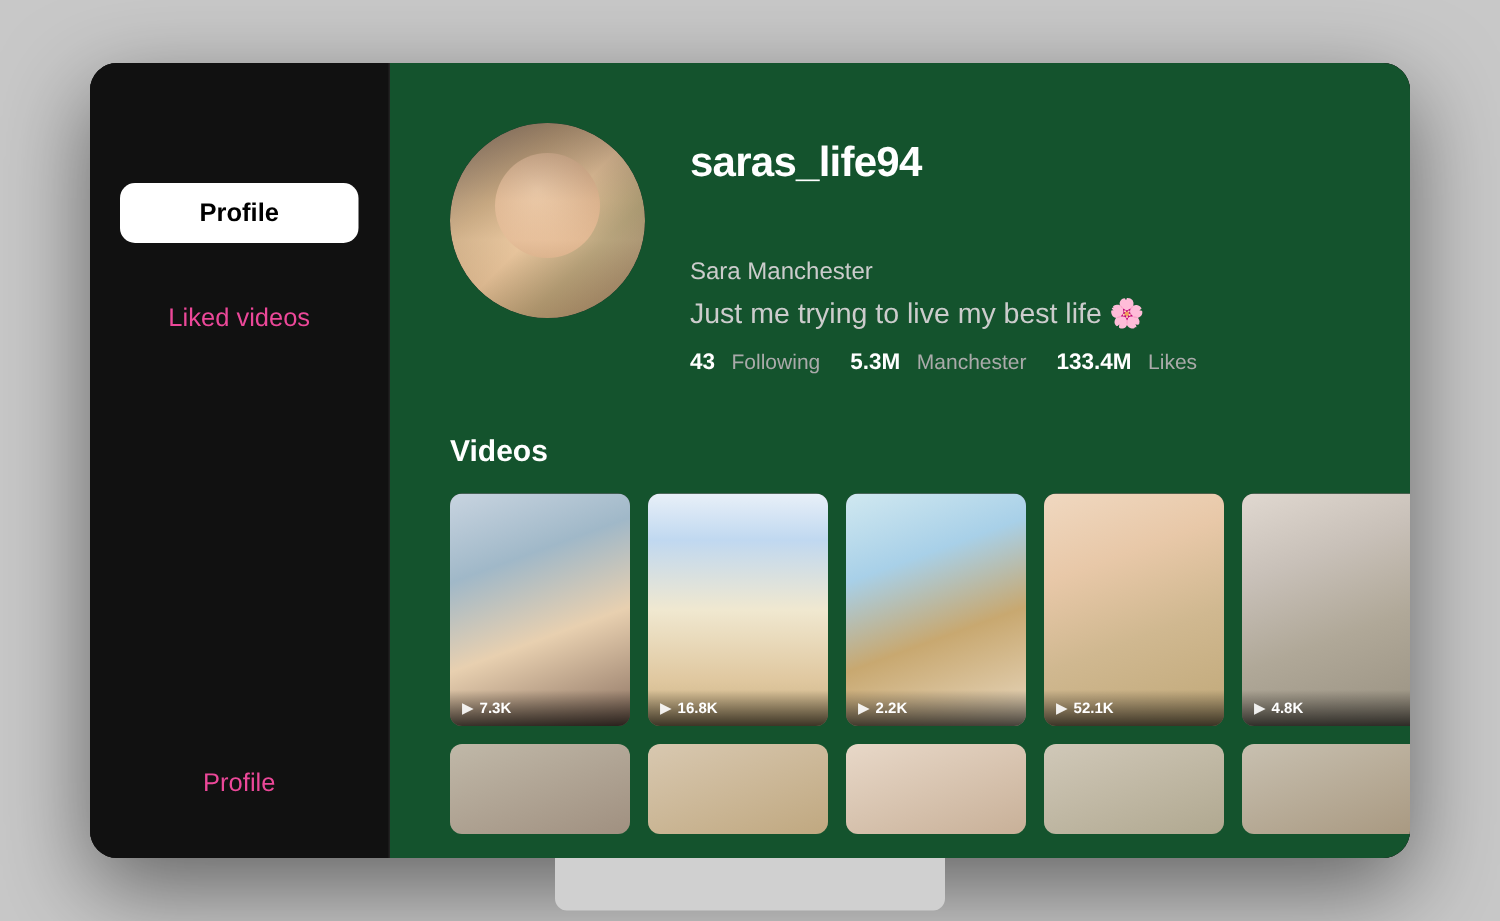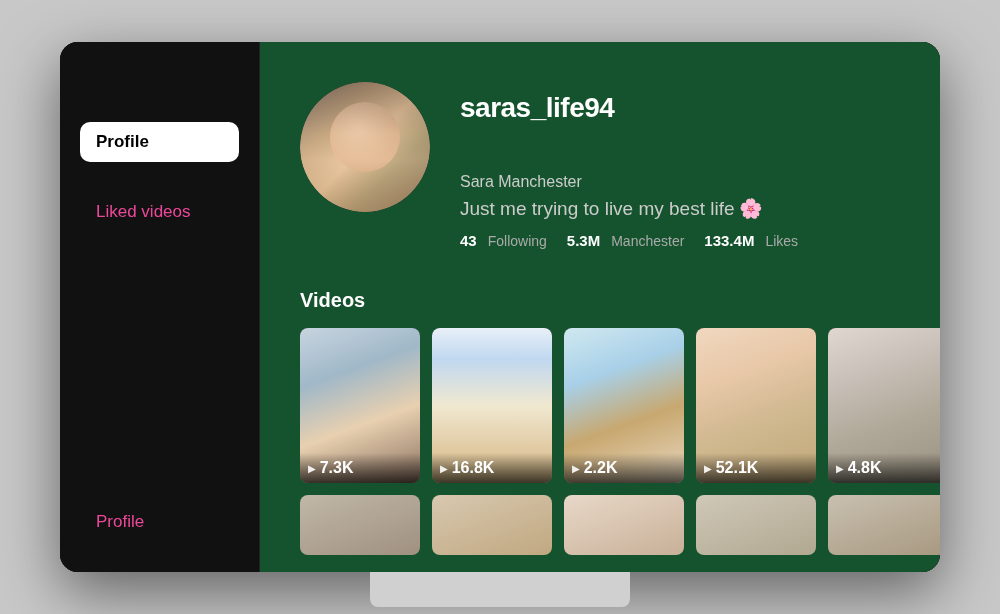--- a/index.html
+++ b/index.html
@@ -29,20 +29,21 @@
     
     .sidebar {
       width: 200px;
       min-width: 200px;
       background: #111;
       border-right: 1px solid #222;
       display: flex;
       flex-direction: column;
       padding: 80px 20px 30px;
       gap: 30px;
+      text-align: center;
     }
 
     .nav-item {
       color: #ec4899;
       font-size: 17px;
       font-weight: 500;
       padding: 10px 16px;
       border-radius: 10px;
       cursor: pointer;
     }
@@ -231,21 +232,21 @@
     }
 
     .play-icon {
       color: #fff;
       font-size: 10px;
       opacity: 0.9;
     }
 
     .view-count {
       color: #fff;
-      font-size: 16px;
+      font-size: 10px;
       font-weight: 600;
     }
 
     
     .videos-row-partial {
       display: flex;
       gap: 12px;
     }
 
     .video-card-partial {

